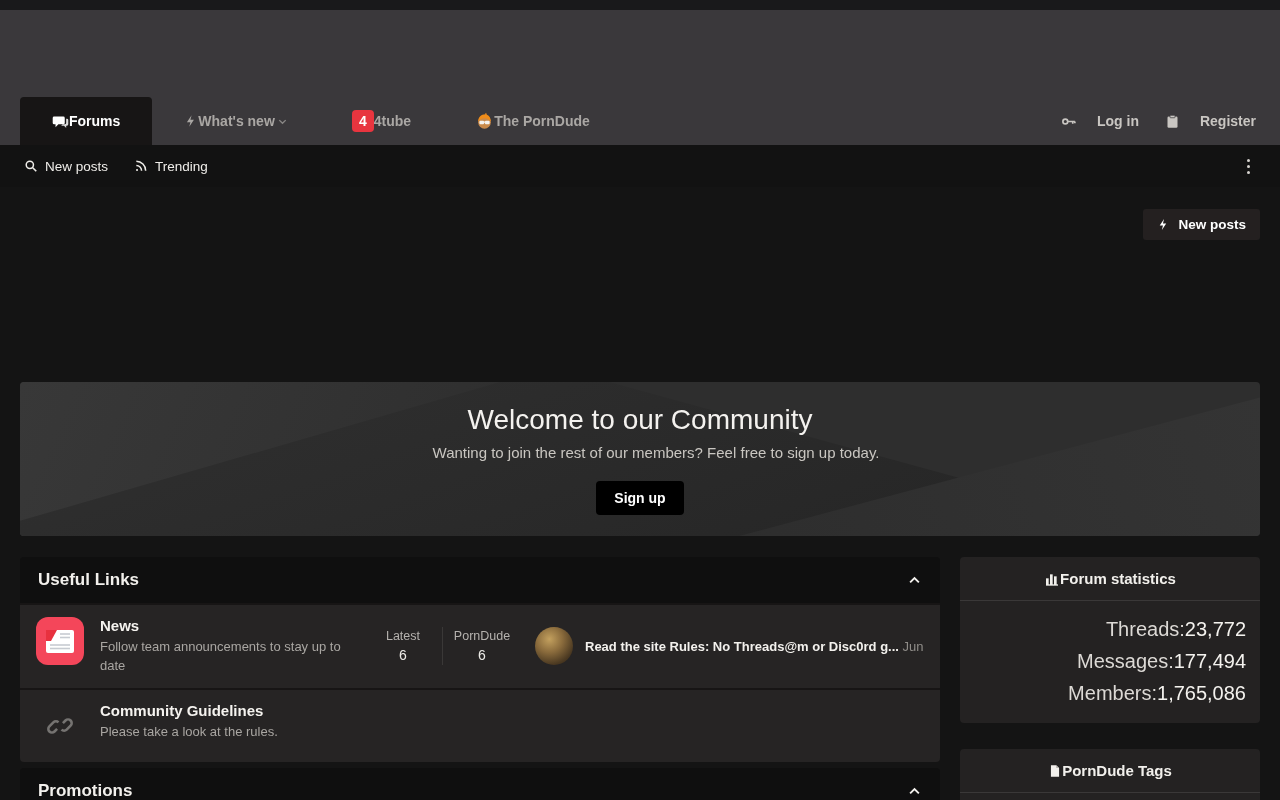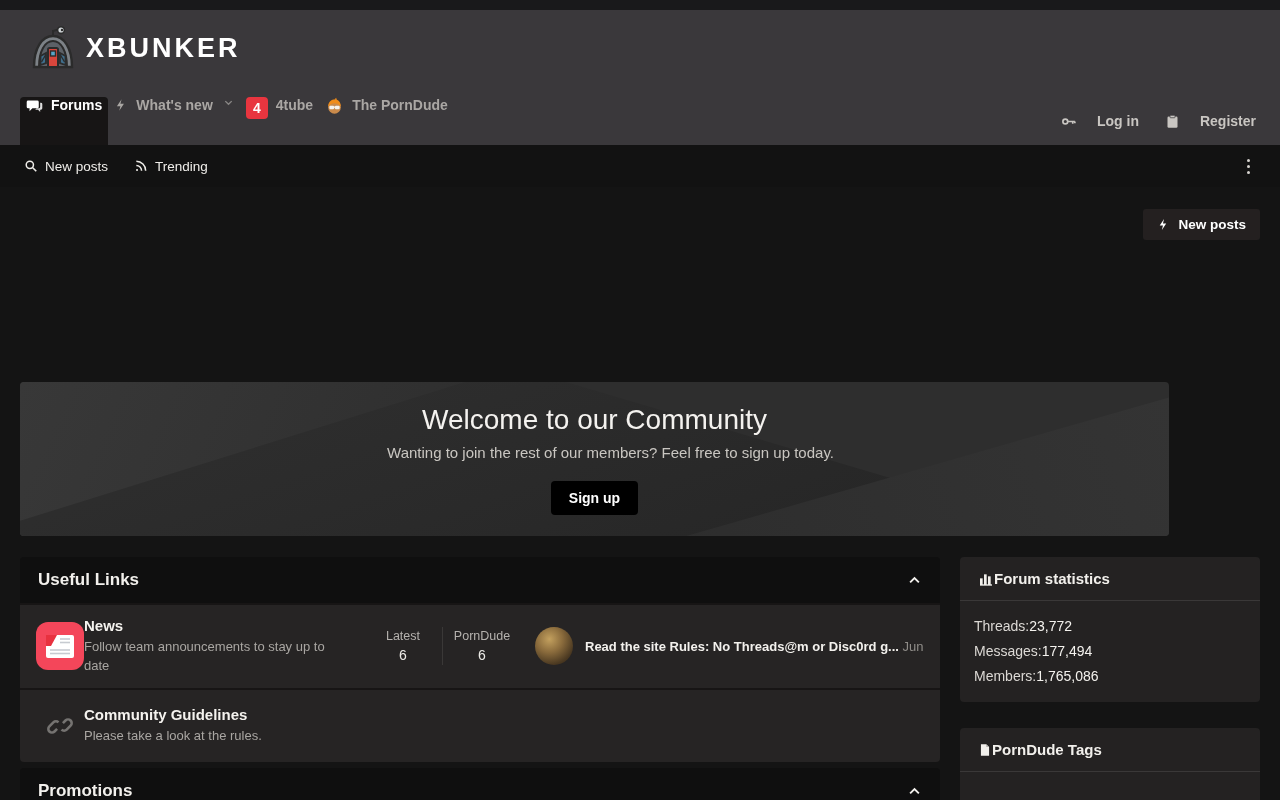--- a/index.html
+++ b/index.html
@@ -7,110 +7,91 @@
   body { font-family:"Liberation Sans", sans-serif; background:#141414; color:#e8e6e2; position:relative; }
 
   .topstrip { position:absolute; left:0; top:0; width:1280px; height:10px; background:#19191b; }
 
   
   .header { position:absolute; left:0; top:10px; width:1280px; height:135px; background:#3a383b; }
   .brand { position:absolute; left:30px; top:16px; display:flex; align-items:center; gap:10px; cursor:pointer; }
   .brand-title { font-size:27px; font-weight:800; letter-spacing:3px; color:#ffffff; }
 
   .tabbar { position:absolute; left:0; bottom:0; width:1280px; height:48px; display:flex; align-items:stretch; padding-left:20px; }
-  .tab { display:flex; gap:8px; padding:0 6px; font-size:14px; font-weight:700; color:#aaa7a4; cursor:pointer; white-space:nowrap; }
+  .tab { display:flex; align-items:center; padding:0 32px; font-size:14px; font-weight:700; color:#aaa7a4; cursor:pointer; white-space:nowrap; }
   .tab.active { background:#171515; color:#ffffff; border-radius:4px 4px 0 0; }
   .tab .chev { margin-left:2px; opacity:.7; }
   .badge4 { width:22px; height:22px; border-radius:4px; background:#e8353f; color:#fff; font-size:14px; font-weight:700; display:flex; align-items:center; justify-content:center; }
   .auth { position:absolute; right:24px; bottom:0; height:48px; display:flex; align-items:center; gap:26px; }
   .auth-item { display:flex; align-items:center; gap:20px; font-size:14px; font-weight:700; color:#c9c6c2; cursor:pointer; }
 
   
   .subnav { position:absolute; left:0; top:145px; width:1280px; height:42px; background:#121212; display:flex; align-items:center; padding:0 24px; gap:26px; }
   .subnav-item { display:flex; align-items:center; gap:7px; font-size:13.5px; color:#efede9; cursor:pointer; }
   .dots-menu { margin-left:auto; display:flex; flex-direction:column; gap:3px; padding:6px; cursor:pointer; }
   .dots-menu i { width:3px; height:3px; border-radius:50%; background:#d6d3cf; display:block; }
 
   
   .content { position:absolute; left:0; top:187px; width:1280px; height:613px; background:#141414; overflow:hidden; }
 
   .newposts-btn { position:absolute; right:20px; top:22px; display:flex; align-items:center; gap:8px; background:#242020; color:#fff; font-size:13.5px; font-weight:700; padding:8px 14px; border-radius:3px; cursor:pointer; }
 
-  .banner { position:absolute; left:20px; top:195px; width:1149px; height:154px; border-radius:4px; background:#2e2e2e; overflow:hidden; }
+  .banner { position:absolute; left:20px; top:195px; width:1240px; height:154px; border-radius:4px; background:#2e2e2e; overflow:hidden; }
   .facet { position:absolute; inset:0; }
   .facet.f1 { background:linear-gradient(115deg,#383838 0%,#2b2b2b 55%,#262626 100%); clip-path:polygon(0 0,44% 0,0 150%); }
   .facet.f2 { background:linear-gradient(160deg,#303030 0%,#242424 100%); clip-path:polygon(43% -10%,120% 160%,-30% 160%); }
   .facet.f3 { background:linear-gradient(250deg,#343434 0%,#272727 90%); clip-path:polygon(100% 10%,100% 100%,58% 100%); }
   .banner-inner { position:absolute; inset:0; display:flex; flex-direction:column; align-items:center; justify-content:center; gap:6px; }
   .banner-title { font-size:28px; font-weight:400; color:#f4f2ef; }
   .banner-sub { font-size:15px; color:#c9c6c1; margin-top:2px;margin-left:32px; }
   .signup-btn { margin-top:14px; background:#000000; color:#ffffff; font-size:14px; font-weight:700; padding:9px 18px; border-radius:4px; cursor:pointer; }
 
   .block-header { height:46px; background:#0f0f0f; border-radius:4px 4px 0 0; display:flex; align-items:center; padding:0 18px; }
   .block-title { font-size:17px; font-weight:700; color:#f2f0ec; }
   .collapse { margin-left:auto; cursor:pointer; display:flex; align-items:center; }
 
   .useful { position:absolute; left:20px; top:370px; width:920px; }
   .node-row { background:#262424; display:flex; align-items:center; padding:12px 16px; border-top:2px solid #171515; }
   .node-row:first-of-type { border-top:none; }
   .node-row:last-of-type { border-radius:0 0 4px 4px; }
-  .node-main { display:flex; align-items:center; width:330px; flex:0 0 330px; }
+  .node-main { display:flex; align-items:flex-start; gap:16px; width:330px; flex:0 0 330px; }
   .node-text .node-title { font-size:15px; font-weight:700; color:#f5f3ef; cursor:pointer; }
   .node-text .node-desc { font-size:13px; color:#a9a6a2; margin-top:4px; line-height:1.45; max-width:246px; }
   .node-meta { display:flex; align-items:center; }
   .meta-col { width:74px; text-align:center; }
   .meta-label { font-size:12.5px; color:#b5b2ae; }
   .meta-value { font-size:14px; color:#ecebe7; margin-top:4px; }
   .meta-sep { width:1px; height:38px; background:#3a3837; margin:0 2px; }
   .node-latest { display:flex; align-items:center; gap:12px; margin-left:16px; min-width:0; }
   .avatar { width:38px; height:38px; border-radius:50%; flex:0 0 38px; background:radial-gradient(circle at 38% 32%, #c3a05e 0%, #8a6b3c 38%, #4c3a22 72%, #241b10 100%); cursor:pointer; }
   .latest-line { font-size:13px; color:#8f8c88; white-space:nowrap; overflow:hidden; }
   .latest-title { font-weight:700; color:#f3f1ed; cursor:pointer; }
   .guideline-icon { width:48px; height:48px; display:flex; align-items:center; justify-content:center; color:#757371; }
 
   .promotions { position:absolute; left:20px; top:581px; width:920px; }
 
   .sidebar { position:absolute; left:960px; top:370px; width:300px; }
   .panel { background:#242222; border-radius:4px; margin-bottom:26px; overflow:hidden; }
-  .panel-header { height:44px; display:flex; align-items:center; padding:0 18px; border-bottom:1px solid #3a3838; }
+  .panel-header { height:44px; display:flex; align-items:center; padding:0 18px; border-bottom:1px solid #3a3838;justify-content:center; }
   .panel-title { font-size:15px; font-weight:700; color:#f2f0ec; }
   .stats-body { padding:12px 14px 14px; }
-  .stat-row { display:flex; justify-content:flex-start; font-size:14px; padding:4.5px 0; }
+  .stat-row { display:flex; justify-content:flex-end; font-size:20px; padding:4.5px 0; }
   .stat-label { color:#dcd9d5; }
   .stat-value { color:#f4f2ee; cursor:pointer; }
   .tags-body { height:46px; }
 
   .icon { display:inline-flex; flex:none; }
   svg { display:block; }
 </style>
 </head>
 <body>
 
 <div class="topstrip"></div>
 
 <div class="header">
-  <div class="brand">
-    <span class="icon">
-      <svg width="46" height="44" viewBox="0 0 46 44">
-        <line x1="23" y1="10" x2="23" y2="4" stroke="#2b2b2b" stroke-width="2"></line>
-        <line x1="23" y1="5" x2="30" y2="3" stroke="#2b2b2b" stroke-width="2"></line>
-        <circle cx="31" cy="4" r="3.4" fill="#cfd3d6" stroke="#2b2b2b" stroke-width="1.6"></circle>
-        <circle cx="32" cy="4" r="1.2" fill="#2b2b2b"></circle>
-        <path d="M4 41 C4 22 12 10 23 10 C34 10 42 22 42 41 Z" fill="#7d8287" stroke="#2b2b2b" stroke-width="2.4"></path>
-        <path d="M9 41 C9 25 15 15 23 15 C31 15 37 25 37 41 Z" fill="#5c6167" stroke="#2b2b2b" stroke-width="2"></path>
-        <rect x="18" y="22" width="10" height="19" rx="1.5" fill="#d8463c" stroke="#2b2b2b" stroke-width="2"></rect>
-        <rect x="20.5" y="25" width="5" height="5" fill="#58a6c8" stroke="#2b2b2b" stroke-width="1.4"></rect>
-        <path d="M10.5 30 L16 27 L16 37 L10.5 39 Z" fill="#3f6f8d" stroke="#2b2b2b" stroke-width="1.8"></path>
-        <path d="M35.5 30 L30 27 L30 37 L35.5 39 Z" fill="#3f6f8d" stroke="#2b2b2b" stroke-width="1.8"></path>
-        <line x1="11.5" y1="36" x2="15.5" y2="29" stroke="#2b2b2b" stroke-width="1.4"></line>
-        <line x1="34.5" y1="36" x2="30.5" y2="29" stroke="#2b2b2b" stroke-width="1.4"></line>
-      </svg>
-    </span>
-    <span class="brand-title">XBUNKER</span>
-  </div>
 
   <div class="tabbar">
     <div class="tab active">
       <span class="icon">
         <svg width="17" height="17" viewBox="0 0 24 24" fill="currentColor">
           <path d="M3 5h13a2 2 0 012 2v7a2 2 0 01-2 2H9l-4 4v-4H3a2 2 0 01-2-2V7a2 2 0 012-2z"></path>
           <path d="M20 8h1a2 2 0 012 2v6a2 2 0 01-2 2h-1v3l-3-3h-4l2-2h3a2 2 0 002-2V8z" opacity=".85"></path>
         </svg>
       </span>
       <span>Forums</span>

